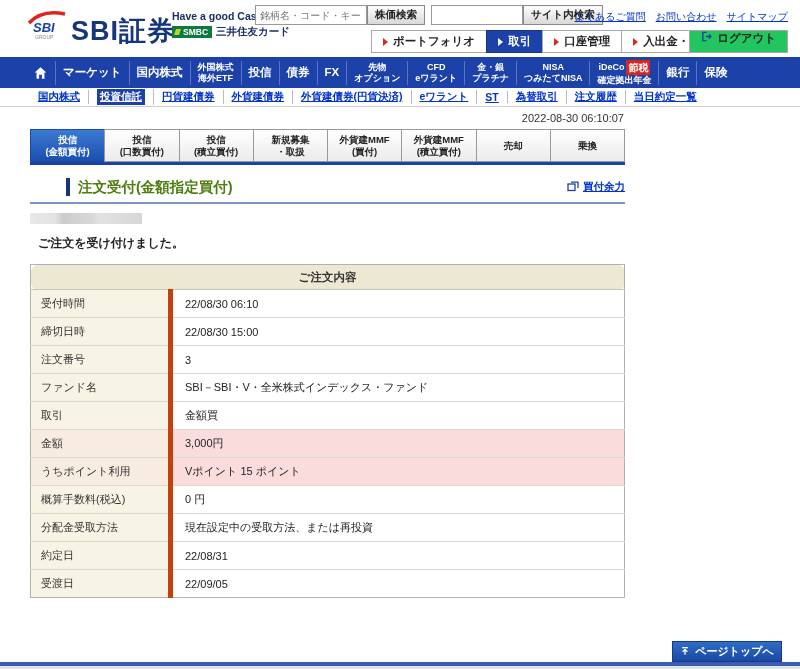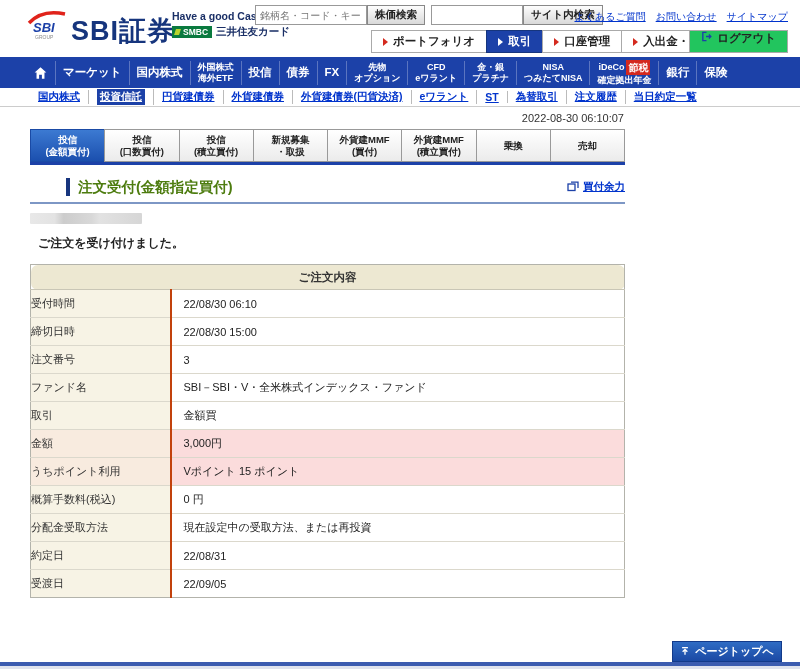--- a/index.html
+++ b/index.html
@@ -81,21 +81,21 @@
 
   .redacted { width:112px; height:11px; margin:9px 0 0 30px; border-radius:1px;
               background:linear-gradient(90deg,#e8e8e8 0%,#e3e3e3 22%,#cccccc 30%,#d8d8d8 55%,#e2e2e2 62%,#d6d6d6 100%); }
   .message { margin:11px 0 0 38px; font-size:12px; color:#222; font-weight:bold; }
 
   
   table.order { margin:12px 0 0 30px; width:595px; border-collapse:collapse; border:1px solid #b3b3ab; }
   table.order th { height:25px; background:#ede8d2; font-size:11.5px; font-weight:bold; color:#333;
                    border-bottom:1px solid #c9c6b6; text-align:center;border-radius:7px; }
   table.order td { height:28px; font-size:11px; border-top:1px solid #dbd8cc; }
-  td.lbl { width:140px; background:#f7f3e5; color:#333; border-right:2px solid #c2410c; }
+  td.lbl { width:140px; background:#f7f3e5; padding-left:10px; color:#333; border-right:5px solid #c2410c; }
   td.val { padding-left:12px; color:#222; background:#fff; }
   td.val.pink { background:#fbdcdc; }
   td.lbl.pink { background:#f8ebdf; }
 
   
   .pagetop { position:absolute; right:18px; bottom:7px; width:110px; height:21px;
              background:linear-gradient(#2f6cc4,#1b49a4); border:1px solid #123a8a; color:#fff;
              font-size:11px; font-weight:bold; display:flex; align-items:center; justify-content:center; gap:5px; cursor:pointer; }
   .footer-line { position:absolute; bottom:3px; left:0; width:800px; height:4px; background:#3b5cb0; }
   .footer-gray { position:absolute; bottom:0; left:0; width:800px; height:3px; background:#dfe3ee; }
@@ -278,24 +278,24 @@
   </div>
   <div class="tab">
     <span>外貨建MMF</span>
       <span>(買付)</span>
   </div>
   <div class="tab">
     <span>外貨建MMF</span>
       <span>(積立買付)</span>
   </div>
   <div class="tab">
+    <span>売却</span>
+  </div>
+  <div class="tab">
     <span>乗換</span>
-  </div>
-  <div class="tab">
-    <span>売却</span>
   </div>
 </div>
 <div class="tabs-underline"></div>
 
 <div class="title-row">
   <div class="page-title">注文受付(金額指定買付)</div>
   <div class="bp-link">
     <span>
       <svg width="12" height="11" viewBox="0 0 12 11">
         <rect x="1" y="3" width="7" height="6.5" fill="#fff" stroke="#1c41a8" stroke-width="1.3"></rect>

